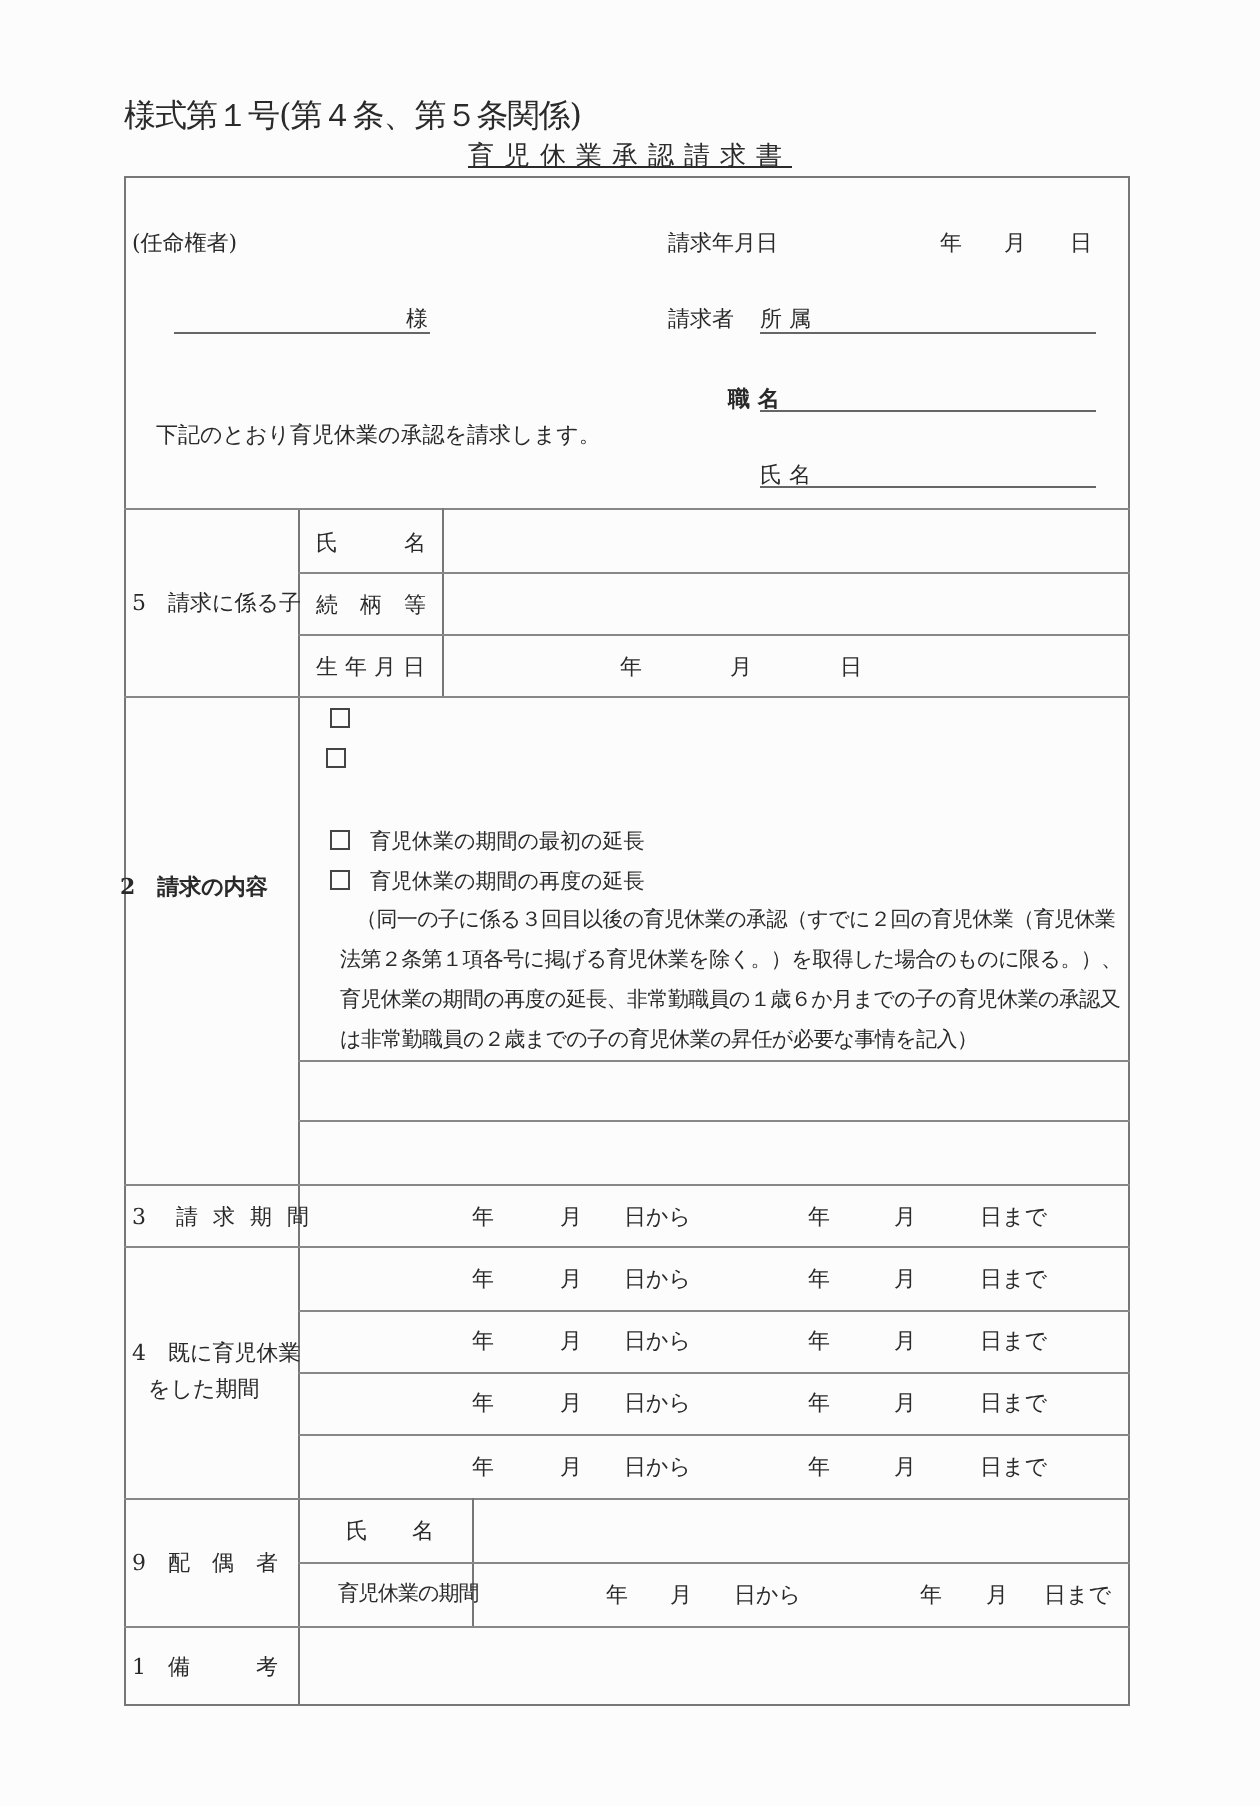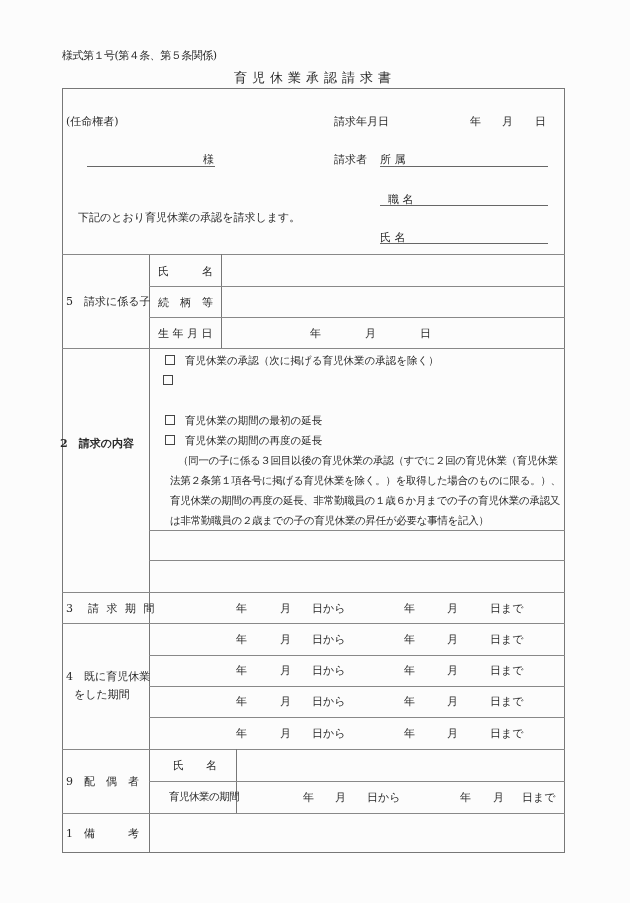--- a/index.html
+++ b/index.html
@@ -1,20 +1,20 @@
 <!DOCTYPE html>
 <html><head>
 <meta charset="utf-8">
 <style>
   html, body { margin:0; padding:0; }
   body { width:630px; height:903px; background:#fcfcfc; position:relative; overflow:hidden;
     font-family:"DejaVu Serif","Liberation Serif",serif; color:#2a2a2a; font-size:11px; }
   .abs { position:absolute; white-space:nowrap; }
-  .form-no { left:62px; top:48px; font-size:11px; letter-spacing:-0.5px; }
-  .title { left:0; width:630px; top:69px; text-align:center; font-size:13px; letter-spacing:5px; }
+  .form-no { left:62px; top:48px; font-size:16px; letter-spacing:-0.5px; }
+  .title { left:0; width:630px; top:69px; text-align:center; font-size:13px; letter-spacing:5px;text-decoration:underline; }
   .tbl { position:absolute; left:62px; top:88px; width:503px; height:765px; border:1px solid #777; box-sizing:border-box; }
   .hl { position:absolute; height:0; border-top:1px solid #888; }
   .vl { position:absolute; width:0; border-left:1px solid #777; }
   .ul { position:absolute; height:0; border-top:1px solid #666; }
   .cell-text { position:absolute; white-space:nowrap; font-size:11px; }
   .ck { display:inline-block; width:8px; height:8px; border:1px solid #444; margin-right:10px; vertical-align:-1px; }
   .para { position:absolute; left:163px; width:400px; font-size:10.5px; line-height:20px; white-space:normal; letter-spacing:-0.3px; }
 </style>
 </head>
 <body>
@@ -30,21 +30,21 @@
 
 <div class="abs" style="left:334px;top:114px;">請求年月日</div>
 <div class="abs" style="left:470px;top:114px;">年</div>
 <div class="abs" style="left:502px;top:114px;">月</div>
 <div class="abs" style="left:535px;top:114px;">日</div>
 
 <div class="abs" style="left:334px;top:152px;">請求者</div>
 <div class="abs" style="left:380px;top:152px;">所 属</div>
 <div class="ul" style="left:380px;top:166px;width:168px;"></div>
 
-<div class="abs" style="left:388px;top:192px;">職 名</div>
+<div class="abs" style="left:364px;top:192px;font-weight:bold;">職 名</div>
 <div class="ul" style="left:380px;top:205px;width:168px;"></div>
 
 <div class="abs" style="left:78px;top:210px;">下記のとおり育児休業の承認を請求します。</div>
 
 <div class="abs" style="left:380px;top:230px;">氏 名</div>
 <div class="ul" style="left:380px;top:243px;width:168px;"></div>
 
 <div class="vl" style="left:149px;top:254px;height:599px;"></div>
 
 <div class="hl" style="left:62px;top:254px;width:503px;"></div>
@@ -55,21 +55,21 @@
 <div class="cell-text" style="left:158px;top:264px;width:56px;">氏　　　名</div>
 <div class="cell-text" style="left:158px;top:295px;">続　柄　等</div>
 <div class="cell-text" style="left:158px;top:326px;">生 年 月 日</div>
 <div class="cell-text" style="left:226px;top:264px;width:335px;height:18px;"></div>
 <div class="cell-text" style="left:226px;top:295px;width:335px;height:18px;"></div>
 <div class="cell-text" style="left:310px;top:326px;">年　　　　月　　　　日</div>
 
 <div class="hl" style="left:62px;top:348px;width:503px;"></div>
 <div class="cell-text" style="left:60px;top:436px;font-weight:bold;">2　請求の内容</div>
 
-<div class="cell-text" style="left:165px;top:354px;font-size:10.5px;"><span class="ck"></span><span>育児休業の承認（次に掲げる育児休業の承認を除く）</span></div>
+<div class="cell-text" style="left:165px;top:354px;font-size:10.5px;"><span class="ck"></span></div>
 <div class="para" style="top:370px;text-indent:0;"><span class="ck"></span></div>
 <div class="cell-text" style="left:165px;top:414px;font-size:10.5px;"><span class="ck"></span><span>育児休業の期間の最初の延長</span></div>
 <div class="cell-text" style="left:165px;top:434px;font-size:10.5px;"><span class="ck"></span><span>育児休業の期間の再度の延長</span></div>
 <div class="para" style="top:450px;left:170px;width:393px;text-indent:8px;">（同一の子に係る３回目以後の育児休業の承認（すでに２回の育児休業（育児休業法第２条第１項各号に掲げる育児休業を除く。）を取得した場合のものに限る。）、育児休業の期間の再度の延長、非常勤職員の１歳６か月までの子の育児休業の承認又は非常勤職員の２歳までの子の育児休業の昇任が必要な事情を記入）</div>
 
 <div class="hl" style="left:149px;top:530px;width:416px;"></div>
 <div class="cell-text" style="left:153px;top:536px;width:408px;height:20px;"></div>
 <div class="hl" style="left:149px;top:560px;width:416px;"></div>
 <div class="cell-text" style="left:153px;top:566px;width:408px;height:20px;"></div>
 

